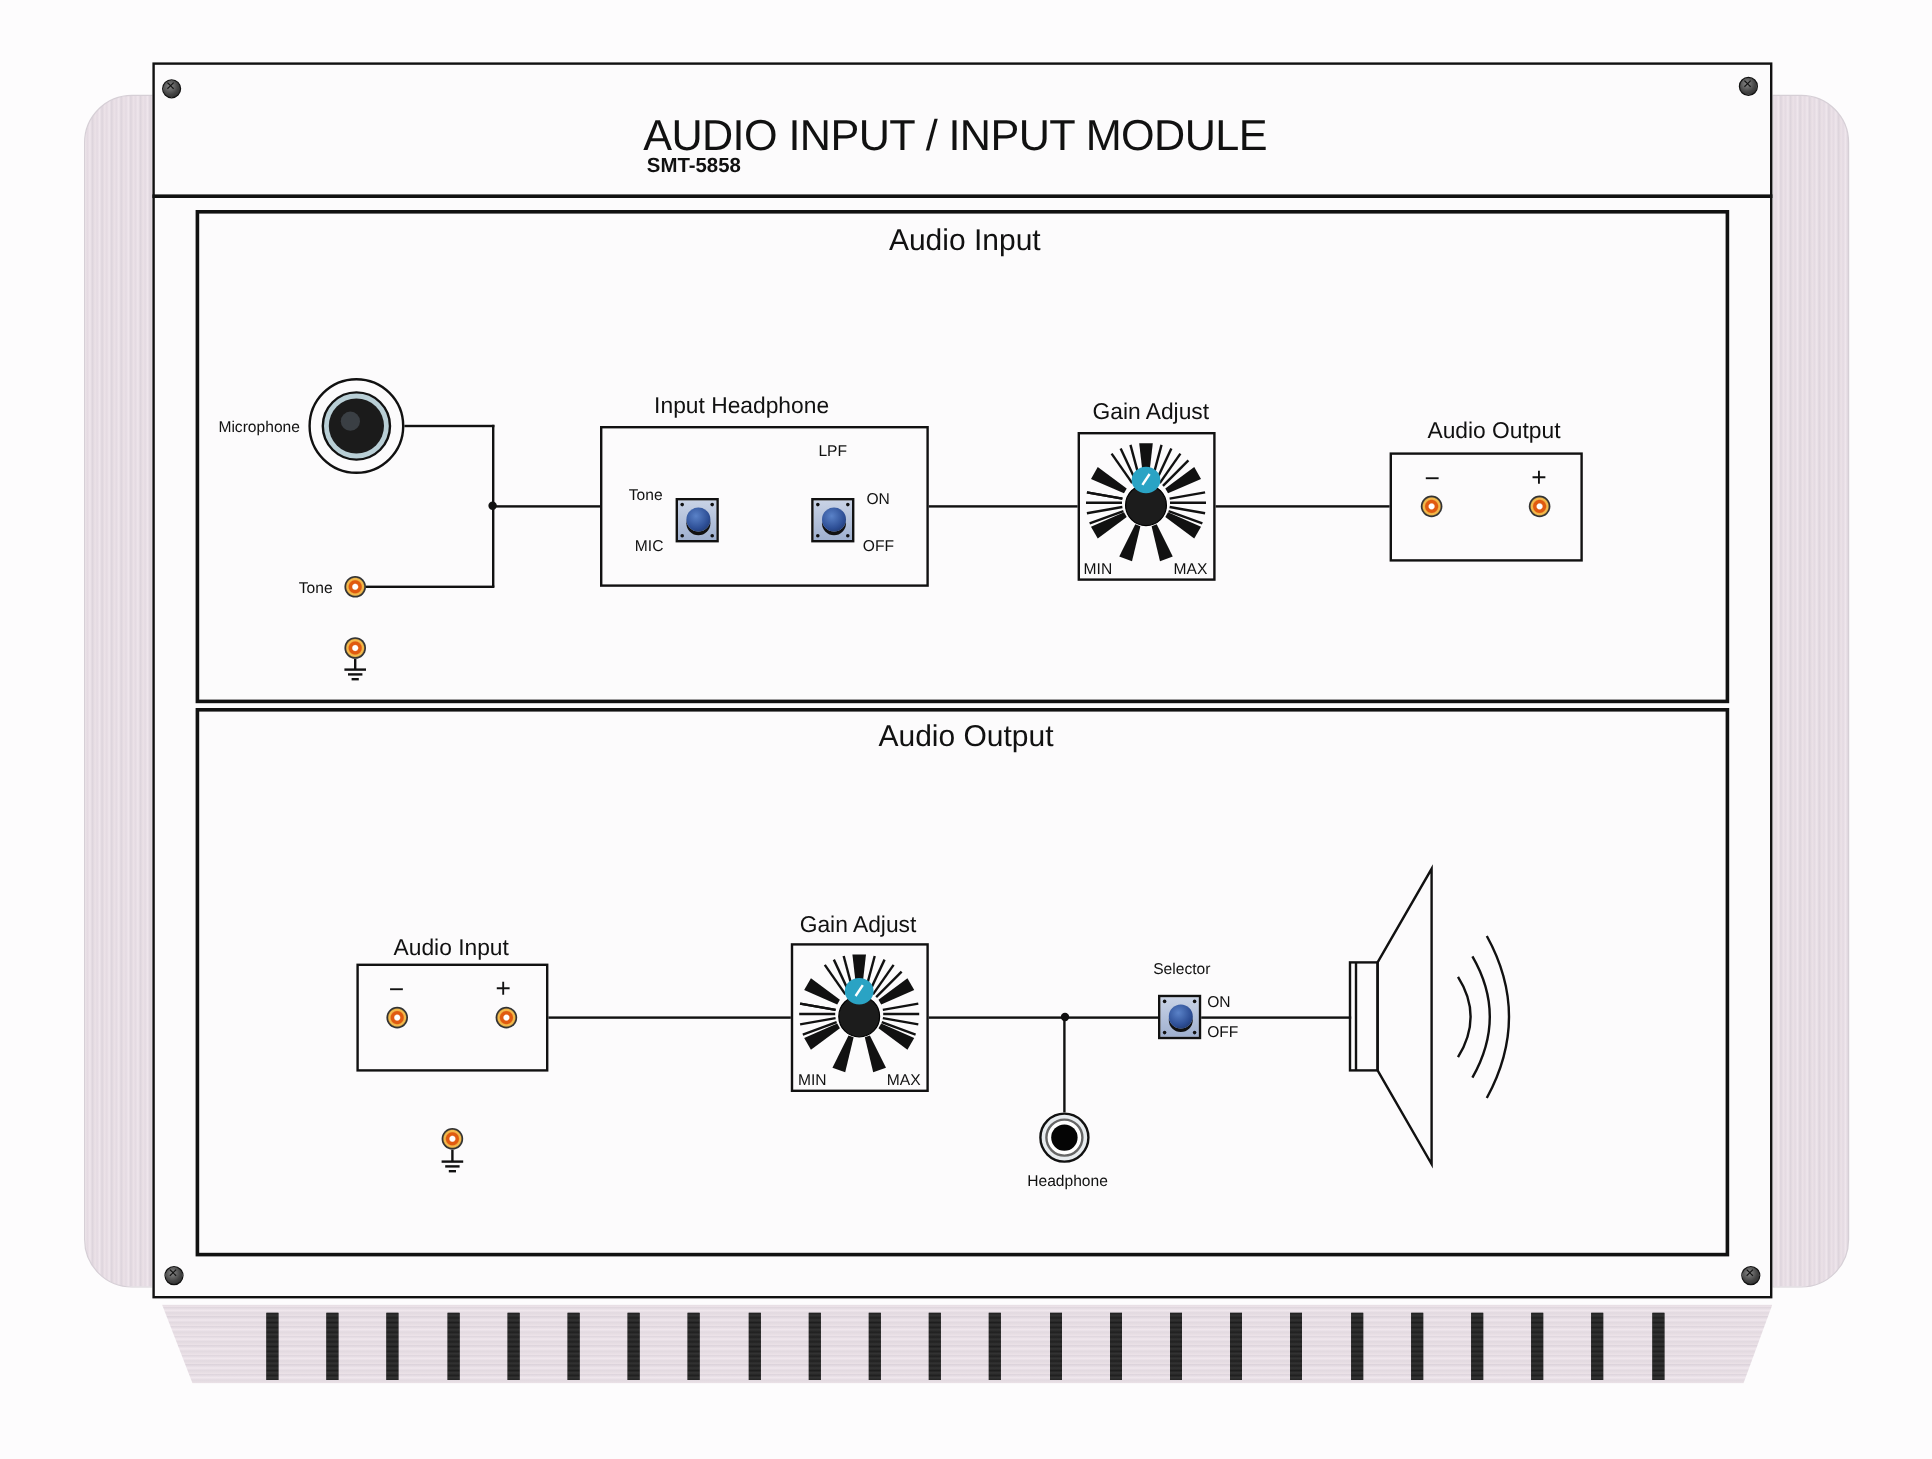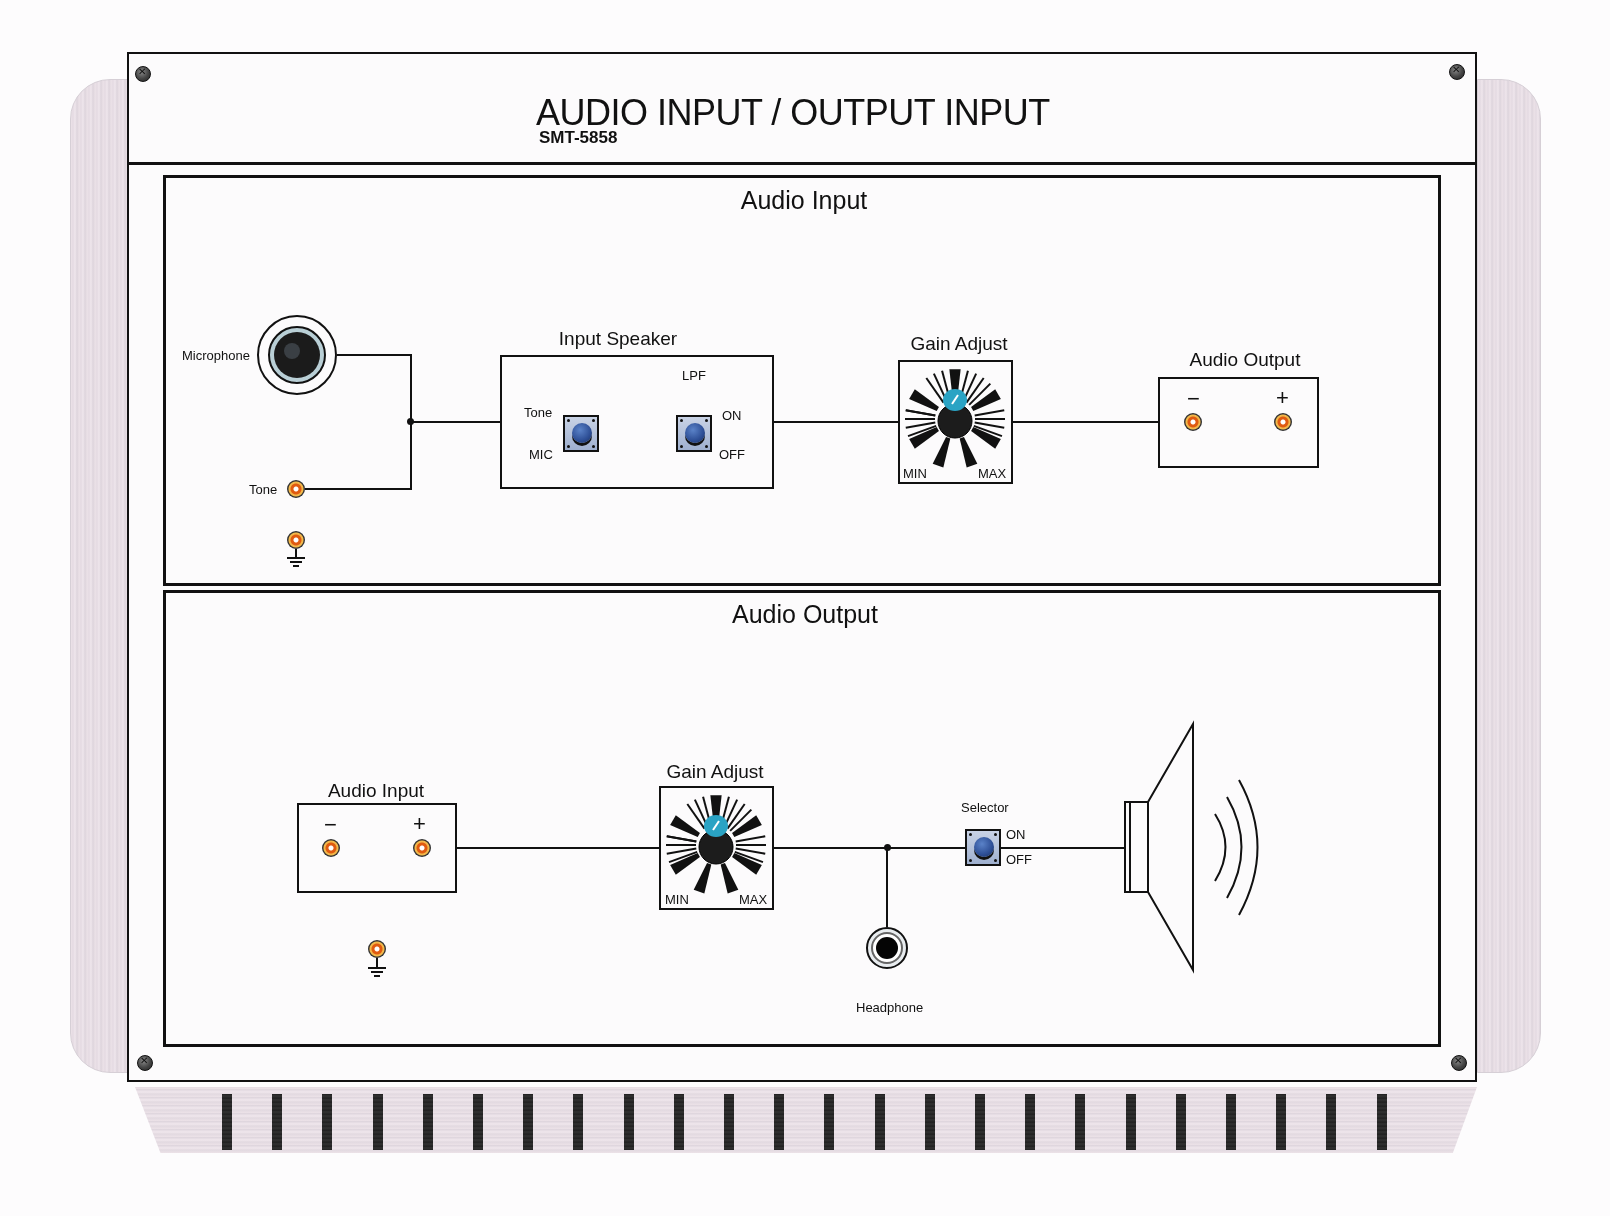--- a/index.html
+++ b/index.html
@@ -76,21 +76,21 @@
   </div>
 
 <div id="panel" class="abs"></div>
 <div id="header-divider" class="abs"></div>
 
 <div class="screw" style="left:135px;top:66px"></div>
 <div class="screw" style="left:1449px;top:64px"></div>
 <div class="screw" style="left:137px;top:1055px"></div>
 <div class="screw" style="left:1451px;top:1055px"></div>
 
-<div class="title" style="left:536px;top:92px">AUDIO INPUT / OUTPUT INPUT</div>
+<div class="title" style="left:536px;top:92px">AUDIO INPUT / INPUT MODULE</div>
 <div class="abs" style="left:539px;top:128px;font-size:17px;font-weight:bold">SMT-5858</div>
 
 <div id="sec-in" class="section"></div>
 <div class="sectitle" style="left:804px;top:186px">Audio Input</div>
 
 <div class="lbl" style="left:182px;top:348px">Microphone</div>
 <svg style="left:0;top:0" width="1" height="1">
   <circle cx="297" cy="355" r="39" fill="#fcfbfc" stroke="#111" stroke-width="2"></circle>
   <circle cx="297" cy="355" r="28" fill="#b9cfd6" stroke="#111" stroke-width="2"></circle>
   <circle cx="297" cy="355" r="23" fill="#1b1b1b"></circle>
@@ -107,21 +107,21 @@
 </svg>
 
 <div class="wire hw" style="left:337px;top:354px;width:75px"></div>
 <div class="wire vw" style="left:410px;top:354px;height:135px"></div>
 <div class="wire hw" style="left:305px;top:488px;width:107px"></div>
 <div class="wire hw" style="left:411px;top:421px;width:90px"></div>
 <div class="junction" style="left:407px;top:418px"></div>
 <div class="wire hw" style="left:773px;top:421px;width:126px"></div>
 <div class="wire hw" style="left:1012px;top:421px;width:147px"></div>
 
-<div class="blk-lbl" style="left:618px;top:328px">Input Speaker</div>
+<div class="blk-lbl" style="left:618px;top:328px">Input Headphone</div>
 <div class="box" style="left:500px;top:355px;width:274px;height:134px"></div>
 <div class="lbl" style="left:524px;top:405px">Tone</div>
 <div class="lbl" style="left:529px;top:447px">MIC</div>
 <div class="pbtn" style="left:563px;top:415px">
   <div class="dot" style="left:2px;top:2px"></div>
     <div class="dot" style="right:2px;top:2px"></div>
   <div class="dot" style="left:2px;bottom:2px"></div>
     <div class="dot" style="right:2px;bottom:2px"></div>
   <div class="cap"></div>
 </div>
@@ -231,21 +231,21 @@
     <line x1="713" y1="830" x2="719" y2="821" stroke="#fff" stroke-width="2"></line>
   </svg>
 <div class="lbl" style="left:665px;top:892px">MIN</div>
 <div class="lbl" style="left:739px;top:892px">MAX</div>
 
 <svg style="left:0;top:0" width="1" height="1">
   <circle cx="887" cy="948" r="20" fill="#e8ecef" stroke="#111" stroke-width="2"></circle>
   <circle cx="887" cy="948" r="15" fill="#fff" stroke="#666" stroke-width="2"></circle>
   <circle cx="887" cy="948" r="11" fill="#050505"></circle>
 </svg>
-<div class="lbl" style="left:856px;top:1000px">Headphone</div>
+<div class="lbl" style="left:856px;top:976px">Headphone</div>
 
 <div class="lbl" style="left:961px;top:800px">Selector</div>
 <div class="pbtn" style="left:965px;top:829px">
   <div class="dot" style="left:2px;top:2px"></div>
     <div class="dot" style="right:2px;top:2px"></div>
   <div class="dot" style="left:2px;bottom:2px"></div>
     <div class="dot" style="right:2px;bottom:2px"></div>
   <div class="cap"></div>
 </div>
 <div class="lbl" style="left:1006px;top:827px">ON</div>

